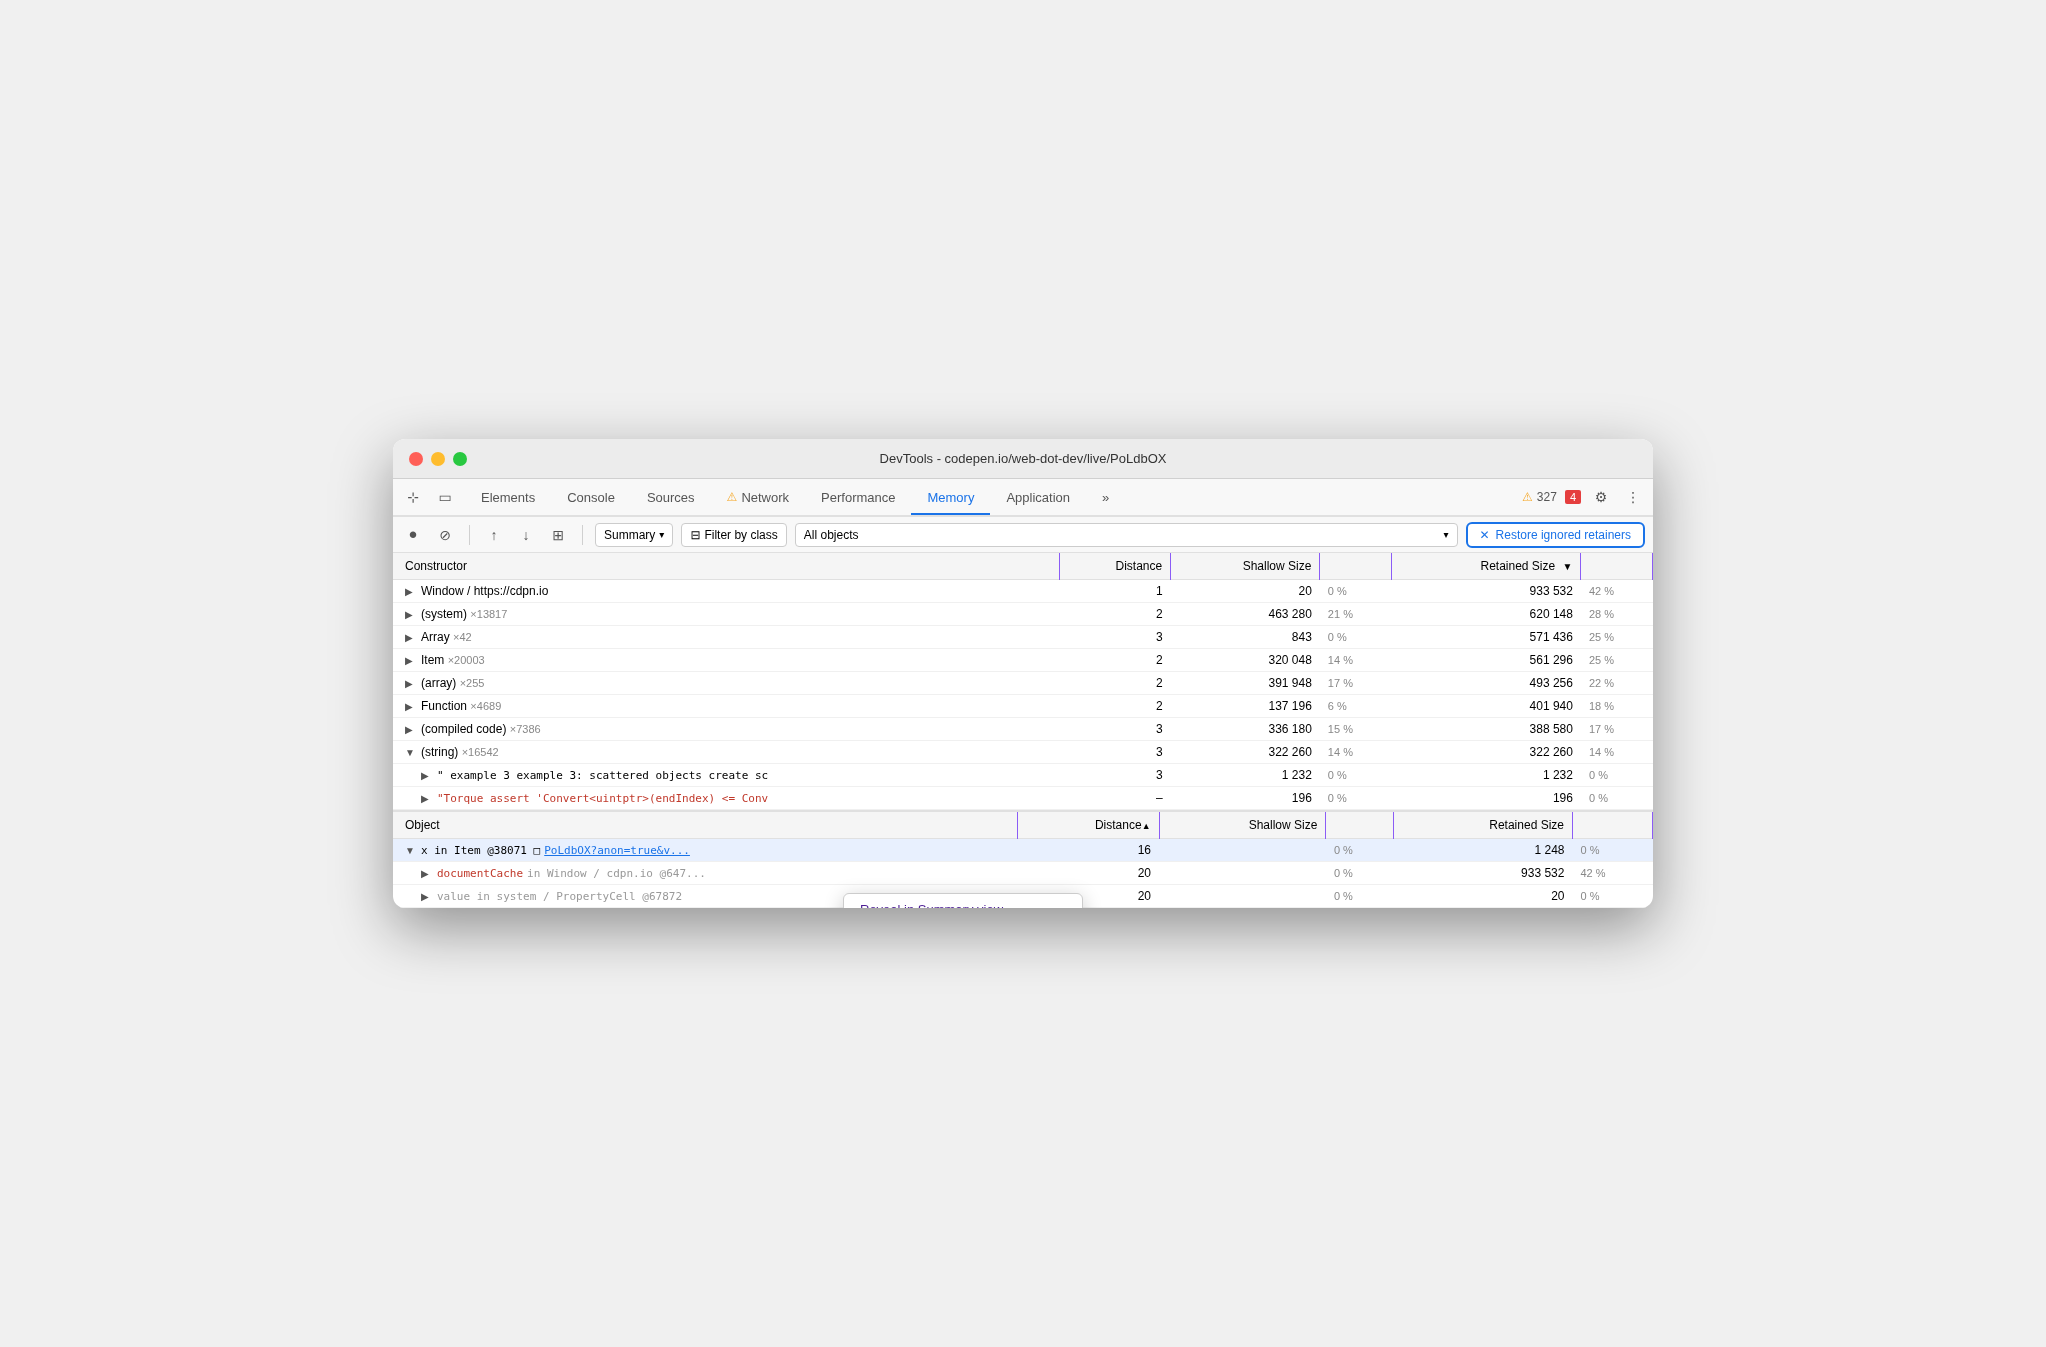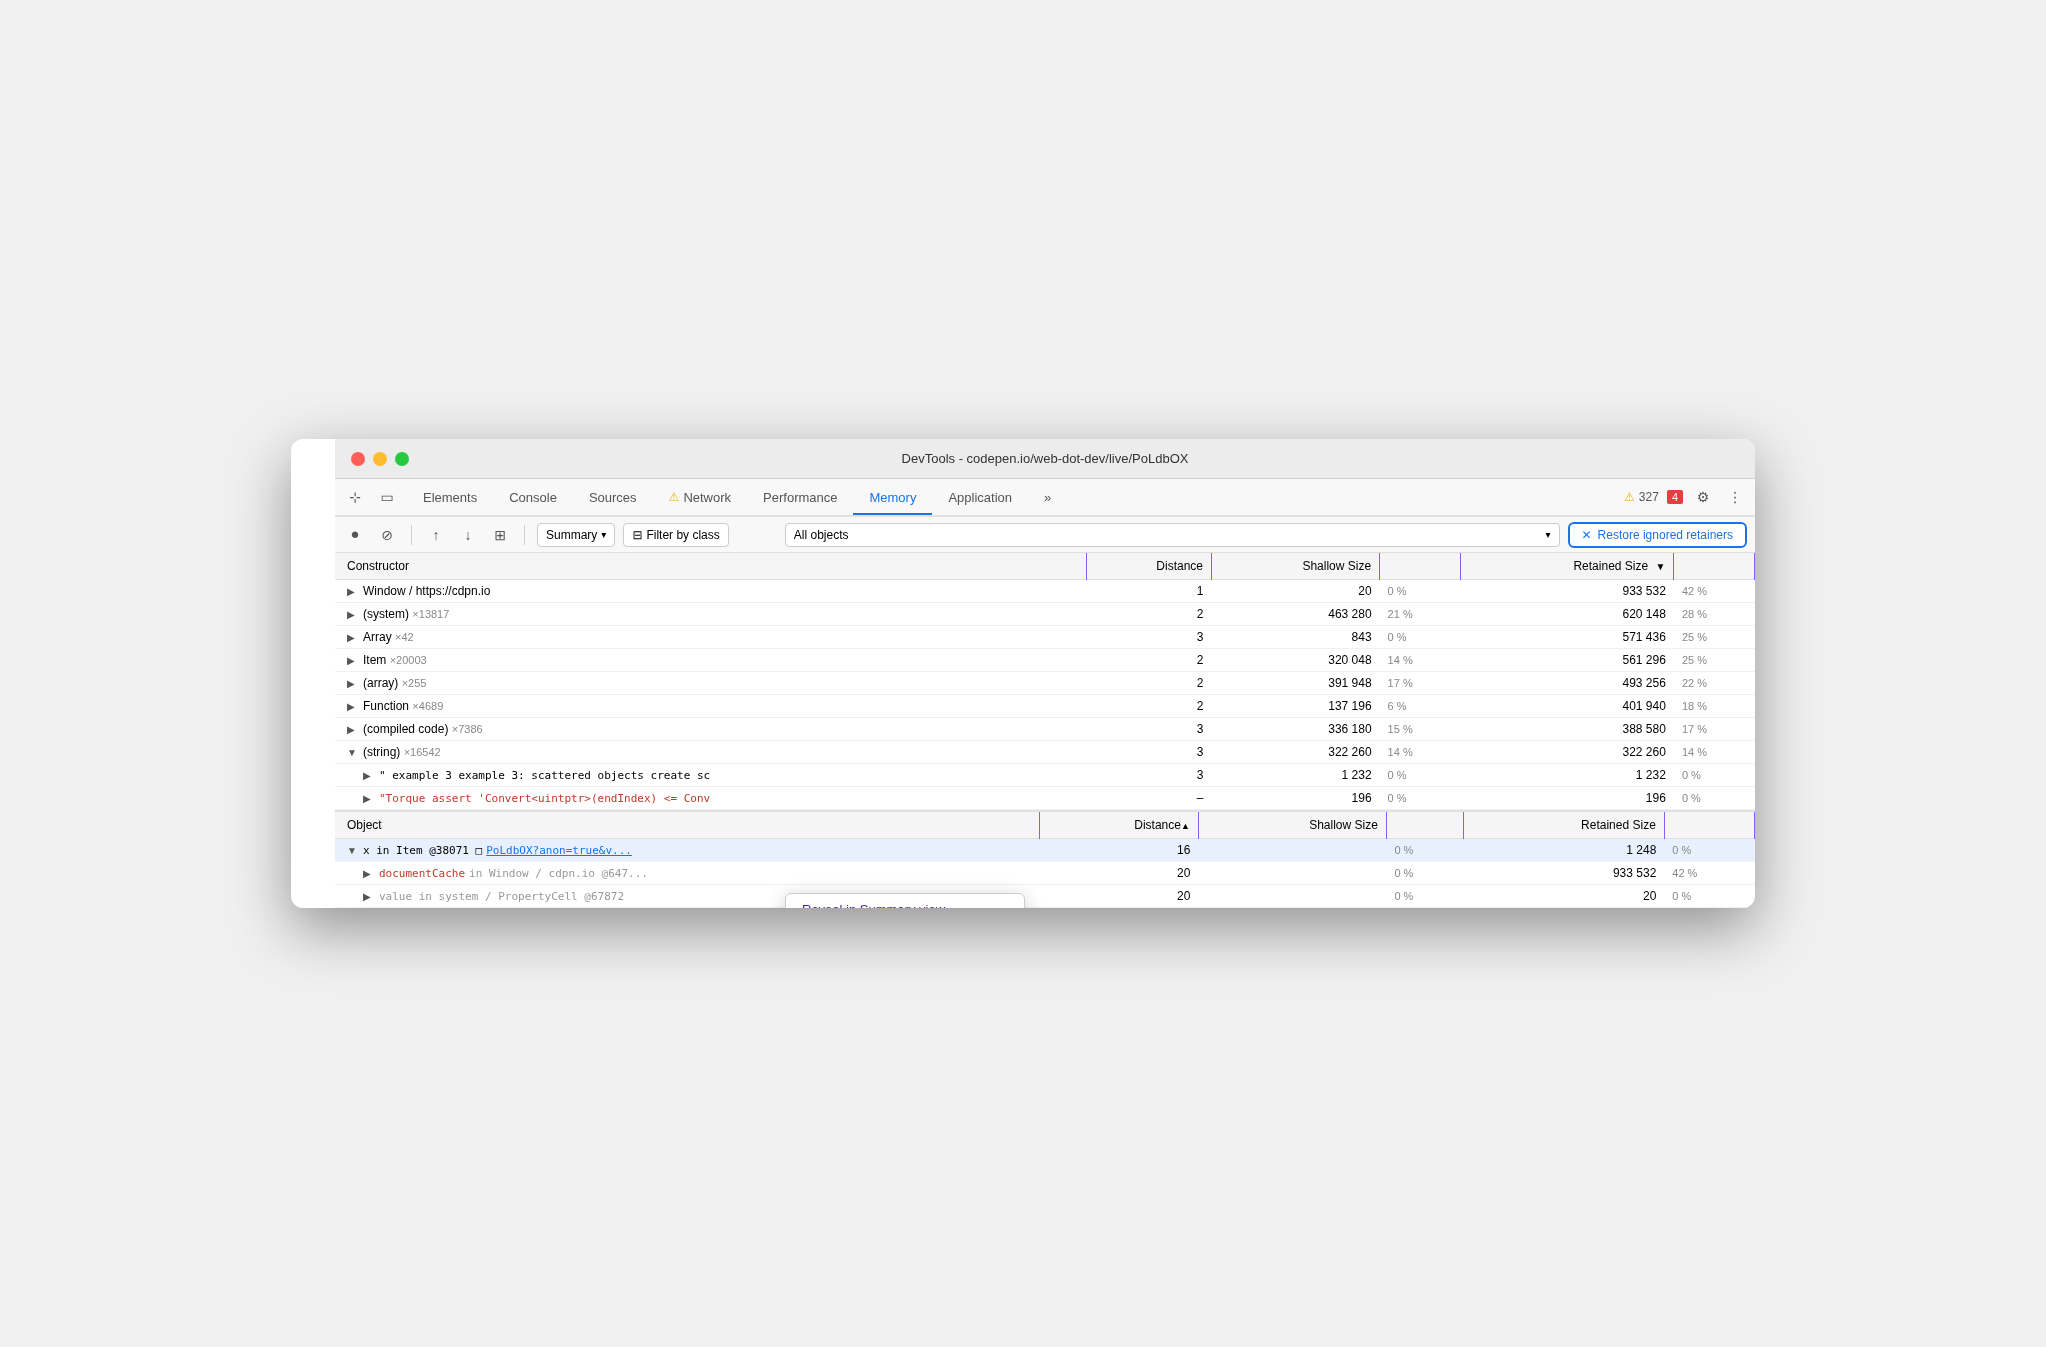--- a/index.html
+++ b/index.html
@@ -6,26 +6,25 @@
     body {
       font-family: -apple-system, BlinkMacSystemFont, 'Segoe UI', sans-serif;
       font-size: 12px;
       background: #f0f0f0;
       display: flex;
       justify-content: center;
       align-items: center;
       min-height: 100vh;
     }
     .window {
-      width: 1464px;
+      width: 1260px;
       background: #ffffff;
       border-radius: 12px;
       box-shadow: 0 20px 60px rgba(0,0,0,0.4);
       overflow: hidden;
-      padding-left: 44px;
     }
     .titlebar {
       background: #ececec;
       height: 40px;
       display: flex;
       align-items: center;
       padding: 0 16px;
       border-bottom: 1px solid #d0d0d0;
       position: relative;
     }
@@ -147,21 +146,20 @@
       display: flex;
       align-items: center;
       gap: 4px;
       padding: 4px 8px;
       border: 1px solid #ccc;
       border-radius: 4px;
       background: white;
       cursor: pointer;
       font-size: 12px;
       flex: 1;
-      margin-left: 48px;
     }
     .restore-btn {
       display: flex;
       align-items: center;
       gap: 6px;
       padding: 4px 12px;
       border: 2px solid #1a73e8;
       border-radius: 6px;
       background: white;
       cursor: pointer;

